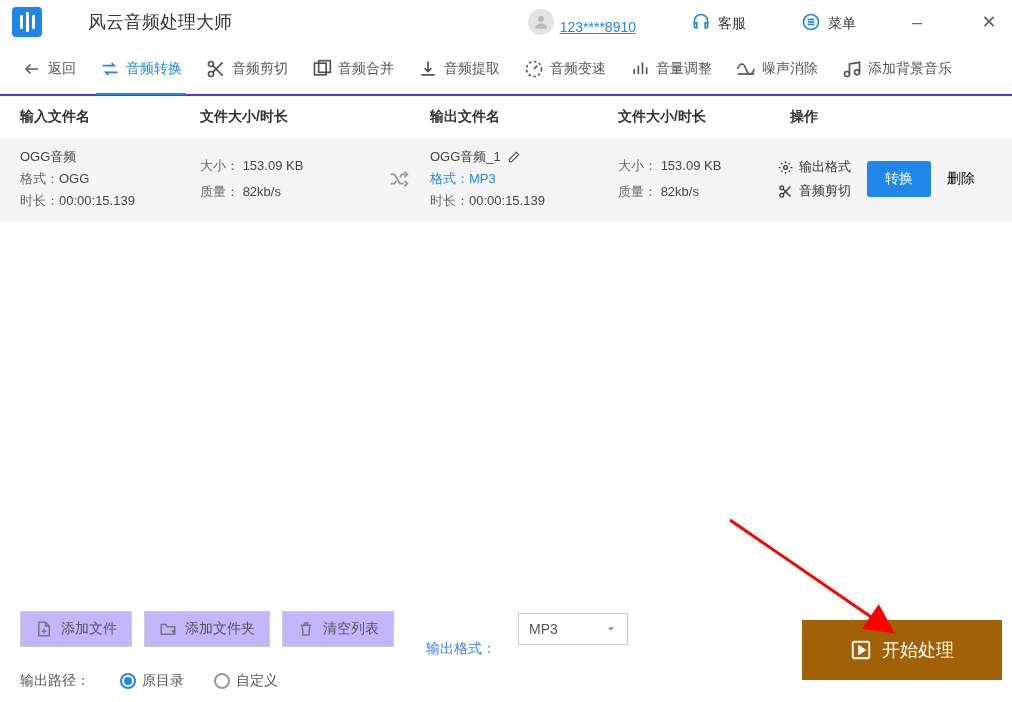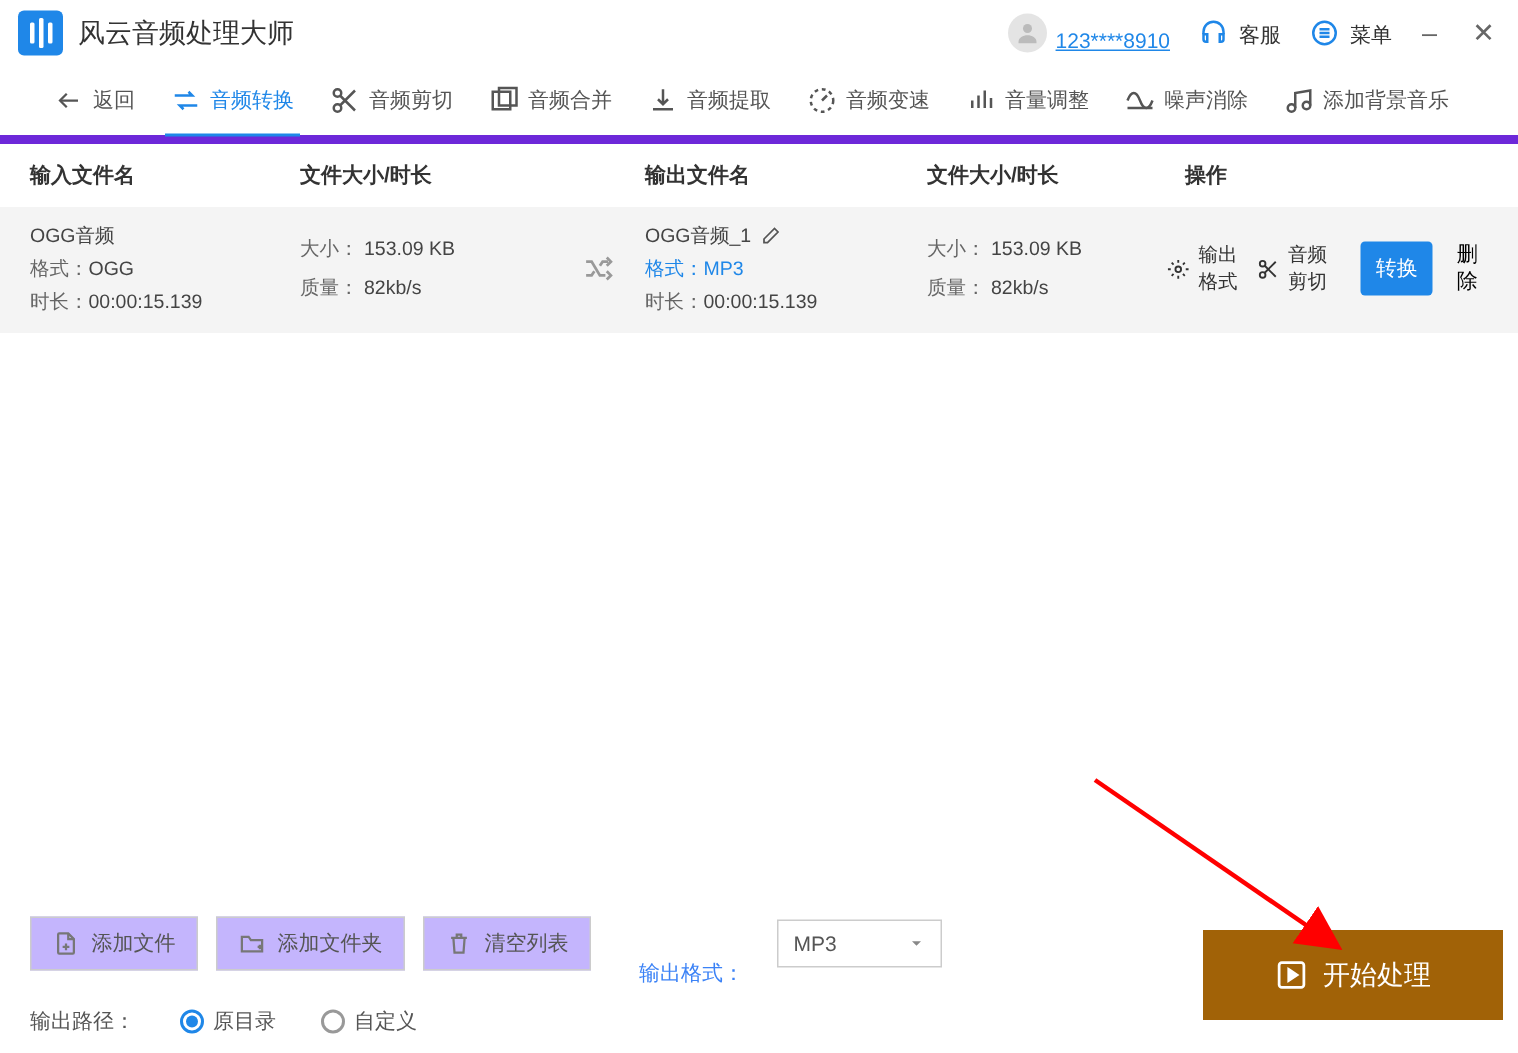--- a/index.html
+++ b/index.html
@@ -1,33 +1,33 @@
 <!DOCTYPE html>
 <html><head>
 <meta charset="utf-8">
 <style>
 * { margin: 0; padding: 0; box-sizing: border-box; }
 body { font-family: "Microsoft YaHei", sans-serif; font-size: 14px; color: #333; background: #fff; width: 1012px; height: 702px; overflow: hidden; position: relative; }
 
 
-.titlebar { display: flex; align-items: center; height: 44px; padding: 12px 12px; }
+.titlebar { display: flex; align-items: center; height: 44px; padding: 12px 12px; gap: 36px; }
 .logo { width: 30px; height: 30px; background: #1F87E8; border-radius: 4px; display: flex; align-items: center; justify-content: center; margin-right: 10px; }
 .logo-bars { display: flex; gap: 3px; align-items: center; }
 .logo-bars span { width: 3px; background: #fff; border-radius: 1px; }
 .logo-bars span:nth-child(1){height:14px}.logo-bars span:nth-child(2){height:20px}.logo-bars span:nth-child(3){height:14px}
 .app-title { font-size: 18px; color: #333; flex: 0 0 auto; }
 .titlebar-spacer { flex: 1; }
 .tb-item { display: flex; align-items: flex-end; gap: 6px; margin-left: 18px; color: #333; cursor: pointer; }
 .avatar { width: 26px; height: 26px; border-radius: 50%; background: #e4e4e4; display: flex; align-items: center; justify-content: center; }
 .tb-icon { width: 22px; height: 22px; display: flex; align-items: center; justify-content: center; }
 .user-text { color: #1F87E8; text-decoration: underline; }
 .win-btn { width: 22px; text-align: center; font-size: 18px; color: #666; cursor: pointer; margin-left: 14px; }
 
 
-.nav { display: flex; align-items: center; height: 52px; padding: 0 24px; border-bottom: 6px solid #6d28d9; }
+.nav { display: flex; align-items: center; height: 52px; padding: 0 10px; border-bottom: 2px solid #6d28d9; }
 .nav-item { display: flex; align-items: center; gap: 6px; padding: 0 12px; cursor: pointer; color: #555; height: 100%; position: relative; }
 .nav-item.active { color: #1F87E8; }
 .nav-item.active::after { content: ""; position: absolute; left: 8px; right: 8px; bottom: -1px; height: 2px; background: #1F87E8; }
 .nav-icon { width: 20px; height: 20px; display: flex; align-items: center; justify-content: center; }
 
 
 .thead { display: flex; padding: 0 20px; height: 42px; align-items: center; font-weight: bold; color: #333; font-size: 14px; }
 .col-in { width: 180px; }
 .col-size1 { width: 230px; }
 .col-out { width: 188px; }
@@ -36,21 +36,21 @@
 
 
 .row { display: flex; padding: 10px 20px 12px; background: #f4f4f4; align-items: center; }
 .row .col-in, .row .col-out { display: flex; flex-direction: column; gap: 4px; font-size: 13px; color: #444; }
 .row .col-size1, .row .col-size2 { display: flex; flex-direction: column; gap: 8px; font-size: 13px; color: #444; }
 .out-name { display: flex; align-items: center; gap: 6px; }
 .blue { color: #1F87E8; }
 .gray-label { color: #666; }
 .shuffle { width: 34px; text-align: center; color: #888; }
 .ops-area { display: flex; align-items: center; gap: 16px; flex: 1; }
-.ops-links { display: flex; gap: 6px; font-size: 13px; }
+.ops-links { display: flex; flex-direction: column; gap: 6px; font-size: 13px; }
 .ops-link { display: flex; align-items: center; gap: 6px; cursor: pointer; }
 .convert-btn { width: 64px; height: 36px; background: #1F87E8; color: #fff; border: none; border-radius: 3px; cursor: pointer; font-size: 14px; }
 .del-link { color: #000000; cursor: pointer; }
 
 
 .bottom { position: absolute; left: 0; right: 0; bottom: 12px; padding: 0 20px; }
 .btn-row { display: flex; align-items: center; gap: 12px; }
 .outline-btn { display: flex; align-items: center; gap: 8px; height: 36px; padding: 0 14px; border: 1px solid #ccc; background: #c4b5fd; cursor: pointer; font-size: 14px; color: #555; }
 .format-label { margin-left: 20px; color: #3b82f6; font-size: 14px; margin-top: 41px; }
 .format-select { display: flex; align-items: center; justify-content: space-between; width: 110px; height: 32px; border: 1px solid #ccc; padding: 0 10px; margin-left: 10px; cursor: pointer; color: #555; }

